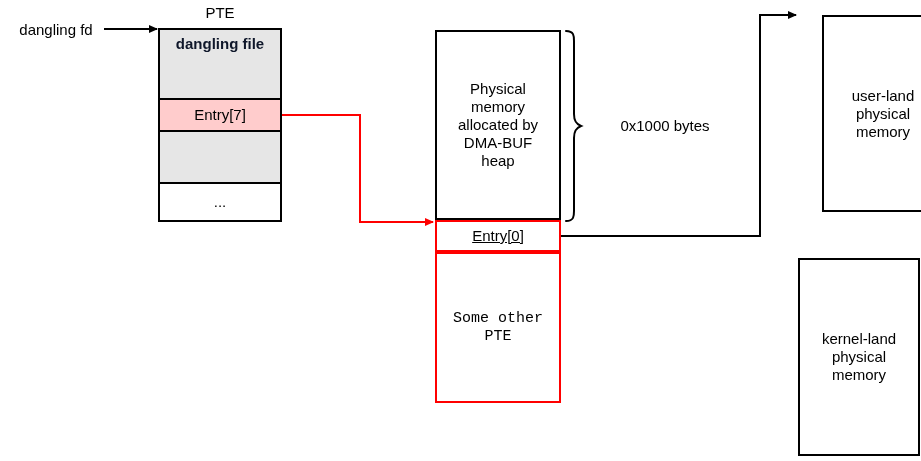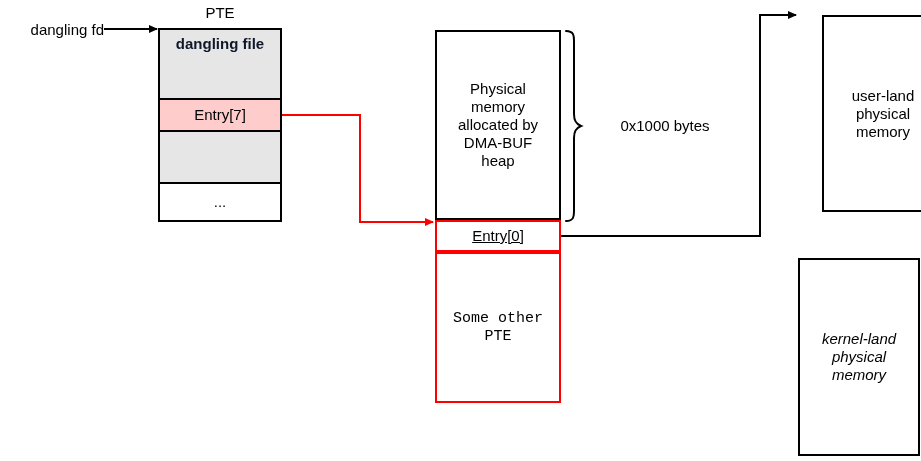--- a/index.html
+++ b/index.html
@@ -96,21 +96,21 @@
 
     <path d="M566,31
              C574,31 574,36 574,41
              L574,114
              C574,121 576,124 581,126
              C576,128 574,131 574,138
              L574,211
              C574,216 574,221 566,221" fill="none" stroke="#000000" stroke-width="2" stroke-linecap="round"></path>
   </svg>
 
-  <div class="lbl lbl-left" style="left:8px; top:21px; width:96px; text-align:right;">dangling fd</div>
+  <div class="lbl lbl-left" style="left:8px; top:21px; width:96px; text-align:center;">dangling fd</div>
 
   <div class="lbl" style="left:160px; top:4px; width:120px;">PTE</div>
 
   <div class="box box-black" style="left:158px; top:28px; width:124px; height:194px;">
   </div>
 
   <div class="box" style="left:160px; top:30px; width:120px; height:68px;">
     <div class="row-grey" style="width:100%;height:100%;position:relative;">
       <div class="lbl red-text" style="left:0; top:5px; width:120px;">dangling file</div>
     </div>
@@ -156,19 +156,19 @@
   </div>
 
   <div class="lbl lbl-left" style="left:600px; top:117px; width:130px; text-align:center;">0x1000 bytes</div>
 
   <div class="box box-black" style="left:822px; top:15px; width:122px; height:197px;">
     <div class="centered-text">user-land
 physical
 memory</div>
   </div>
 
-  <div class="box box-black" style="left:798px; top:258px; width:122px; height:198px;font-style:italic;">
+  <div class="box box-black" style="left:798px; top:258px; width:122px; height:198px;">
     <div class="centered-text">kernel-land
 physical
 memory</div>
   </div>
 
 </div>
 
 </body></html>

